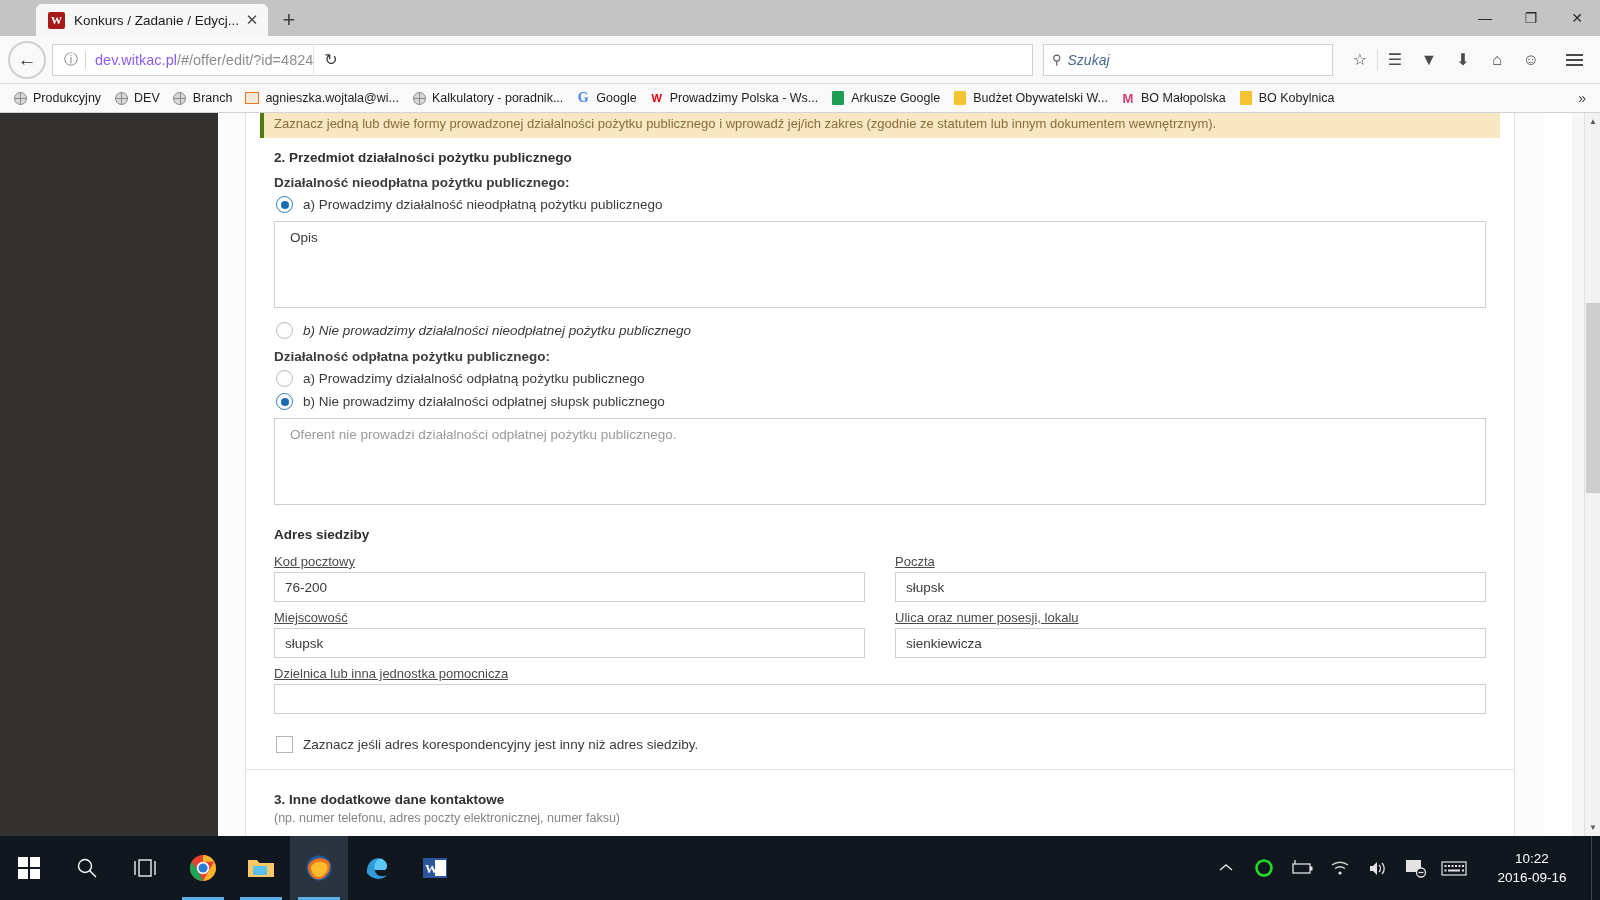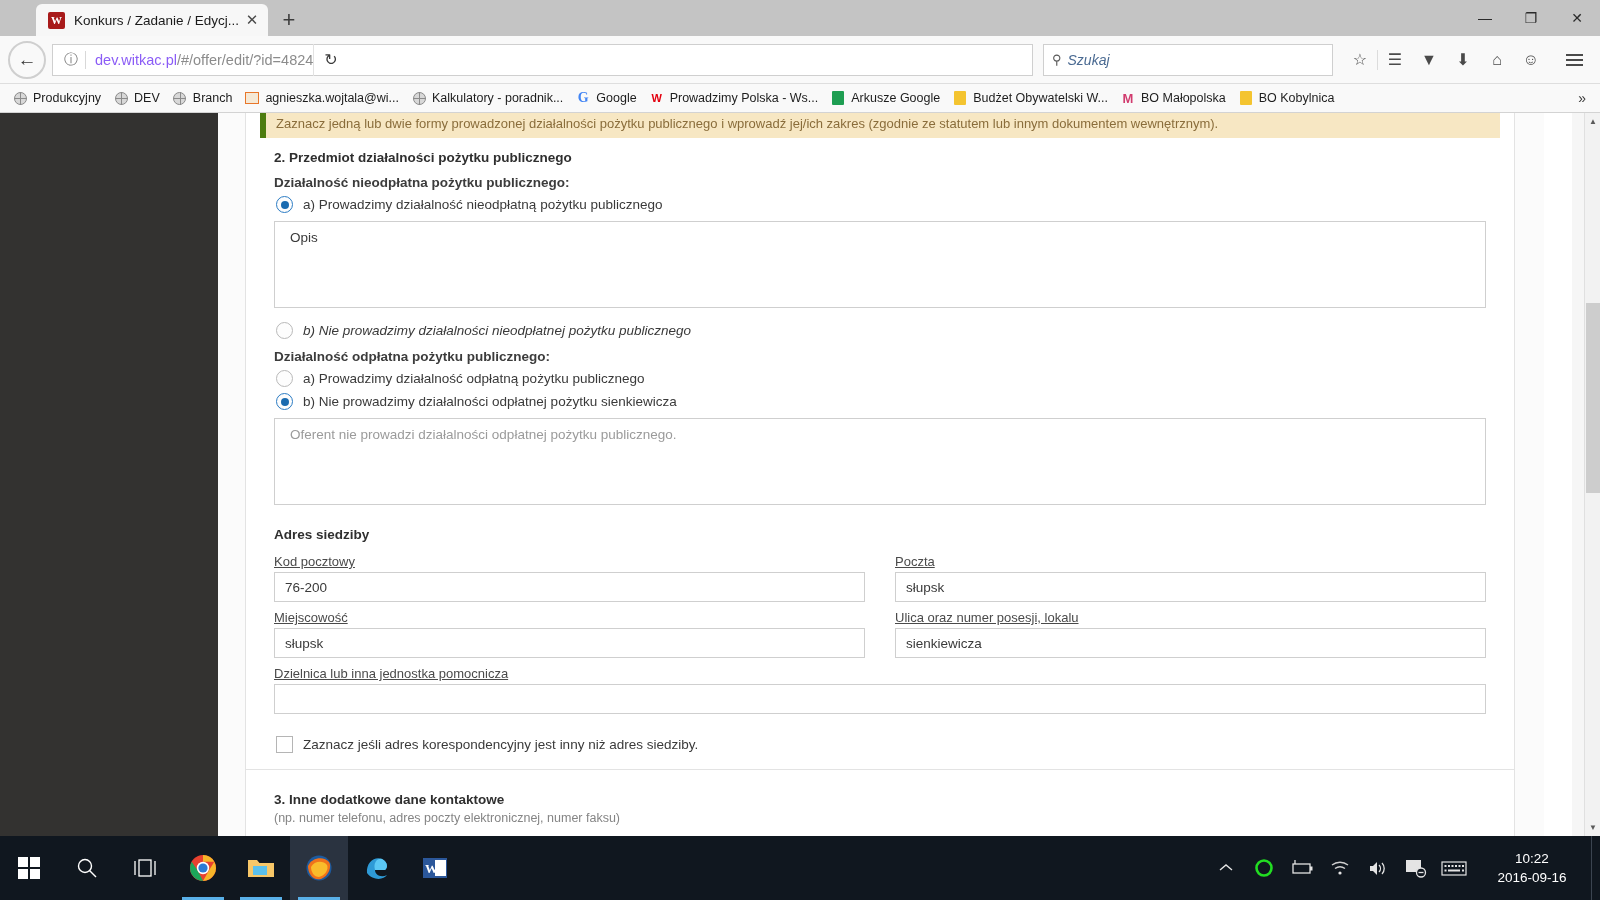--- a/index.html
+++ b/index.html
@@ -107,21 +107,21 @@
   .dark-sidebar { position: absolute; left: 0; top: 0; width: 218px; height: 723px; background: #333230; }
   .page-gutter { position: absolute; left: 218px; top: 0; width: 1326px; height: 723px; background: #fbfbfb; }
 
   .content-card {
     position: absolute; left: 245px; top: 0; width: 1270px;
     background: #ffffff; border-left: 1px solid #e3e3e3; border-right: 1px solid #e3e3e3;
     padding: 0 14px;
   }
 
   .alert-banner {
-    background: #f7e7c3; border-left: 6px solid #4d7c0f;
+    background: #f7e7c3; border-left: 4px solid #4d7c0f;
     color: #8a6d3b; font-size: 13px; padding: 4px 10px 7px 10px;
     margin: 0 0 0 0; height: 25px; overflow: hidden; line-height: 14px;
   }
 
   .sec-title { font-size: 13.5px; font-weight: bold; color: #2f2f2f; margin: 12px 0 6px 14px; }
   .sub-label { font-size: 13.5px; font-weight: bold; color: #3c3c3c; margin: 10px 0 4px 14px; }
 
   .radio-row { display: flex; align-items: center; margin: 6px 0 4px 16px; }
   .radio {
     width: 17px; height: 17px; border-radius: 50%; border: 1px solid #b9b9b9;
@@ -336,21 +336,21 @@
 
       <div class="sub-label">Działalność odpłatna pożytku publicznego:</div>
 
       <div class="radio-row">
         <span class="radio"></span>
         <span class="radio-label">a) Prowadzimy działalność odpłatną pożytku publicznego</span>
       </div>
 
       <div class="radio-row">
         <span class="radio checked"></span>
-        <span class="radio-label">b) Nie prowadzimy działalności odpłatnej pożytku sienkiewicza</span>
+        <span class="radio-label">b) Nie prowadzimy działalności odpłatnej słupsk publicznego</span>
       </div>
 
       <div class="textarea-box placeholder">Oferent nie prowadzi działalności odpłatnej pożytku publicznego.</div>
 
       <div class="adres-title">Adres siedziby</div>
 
       <div class="row2">
         <div class="col">
           <div class="f-label">Kod pocztowy</div>
           <div class="f-input">76-200</div>

